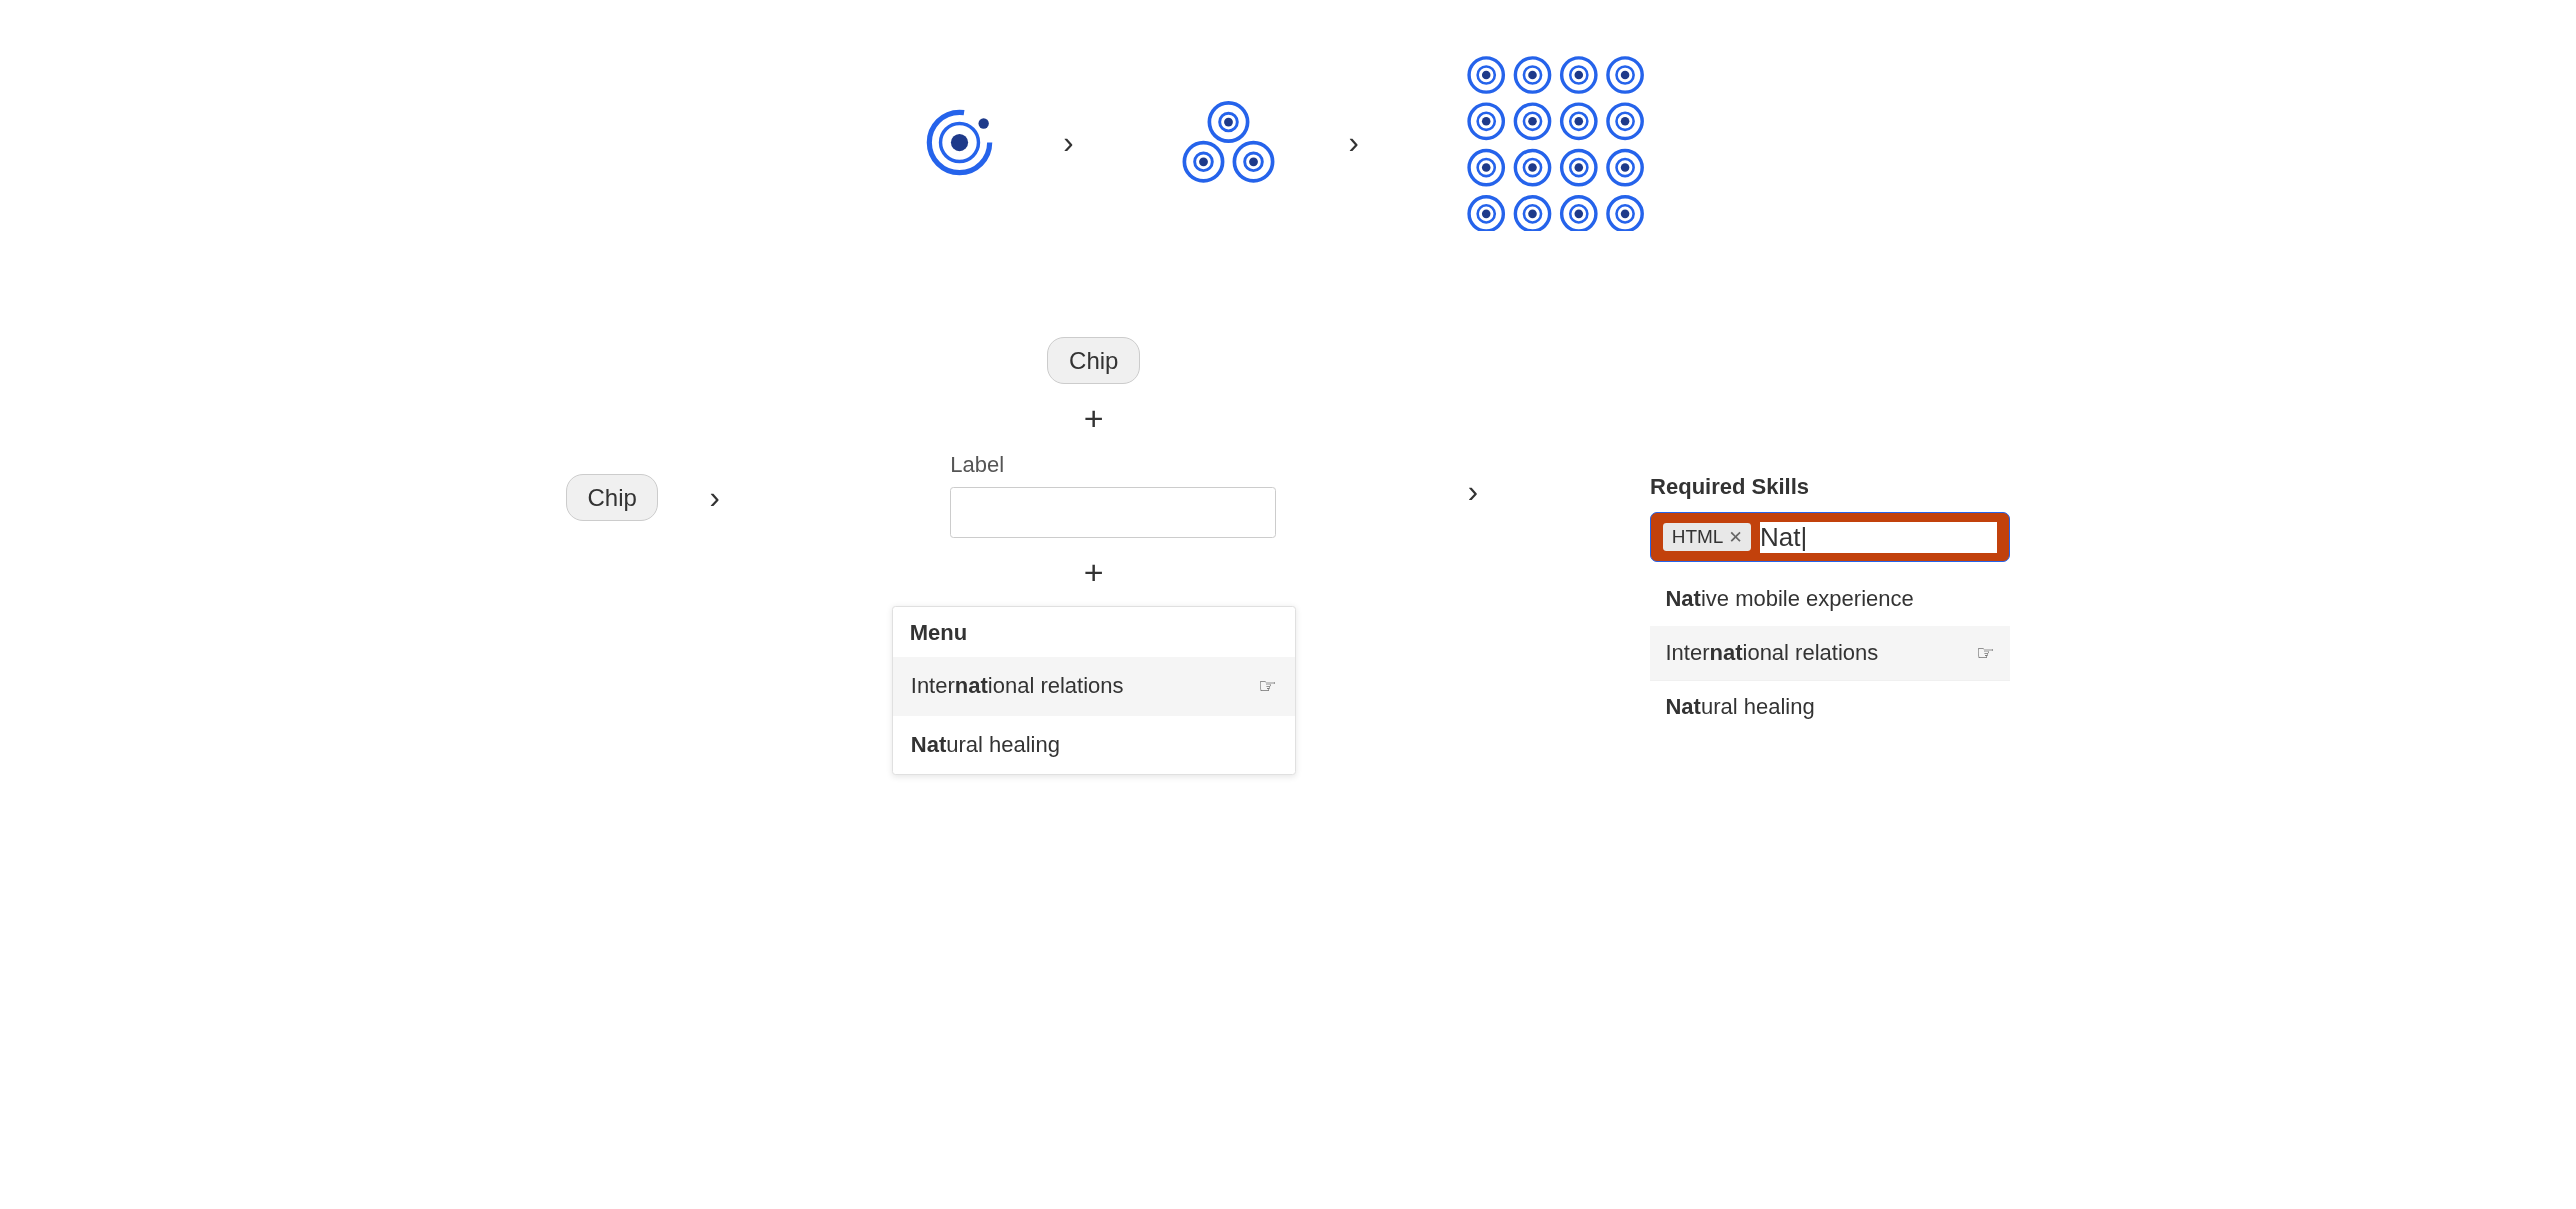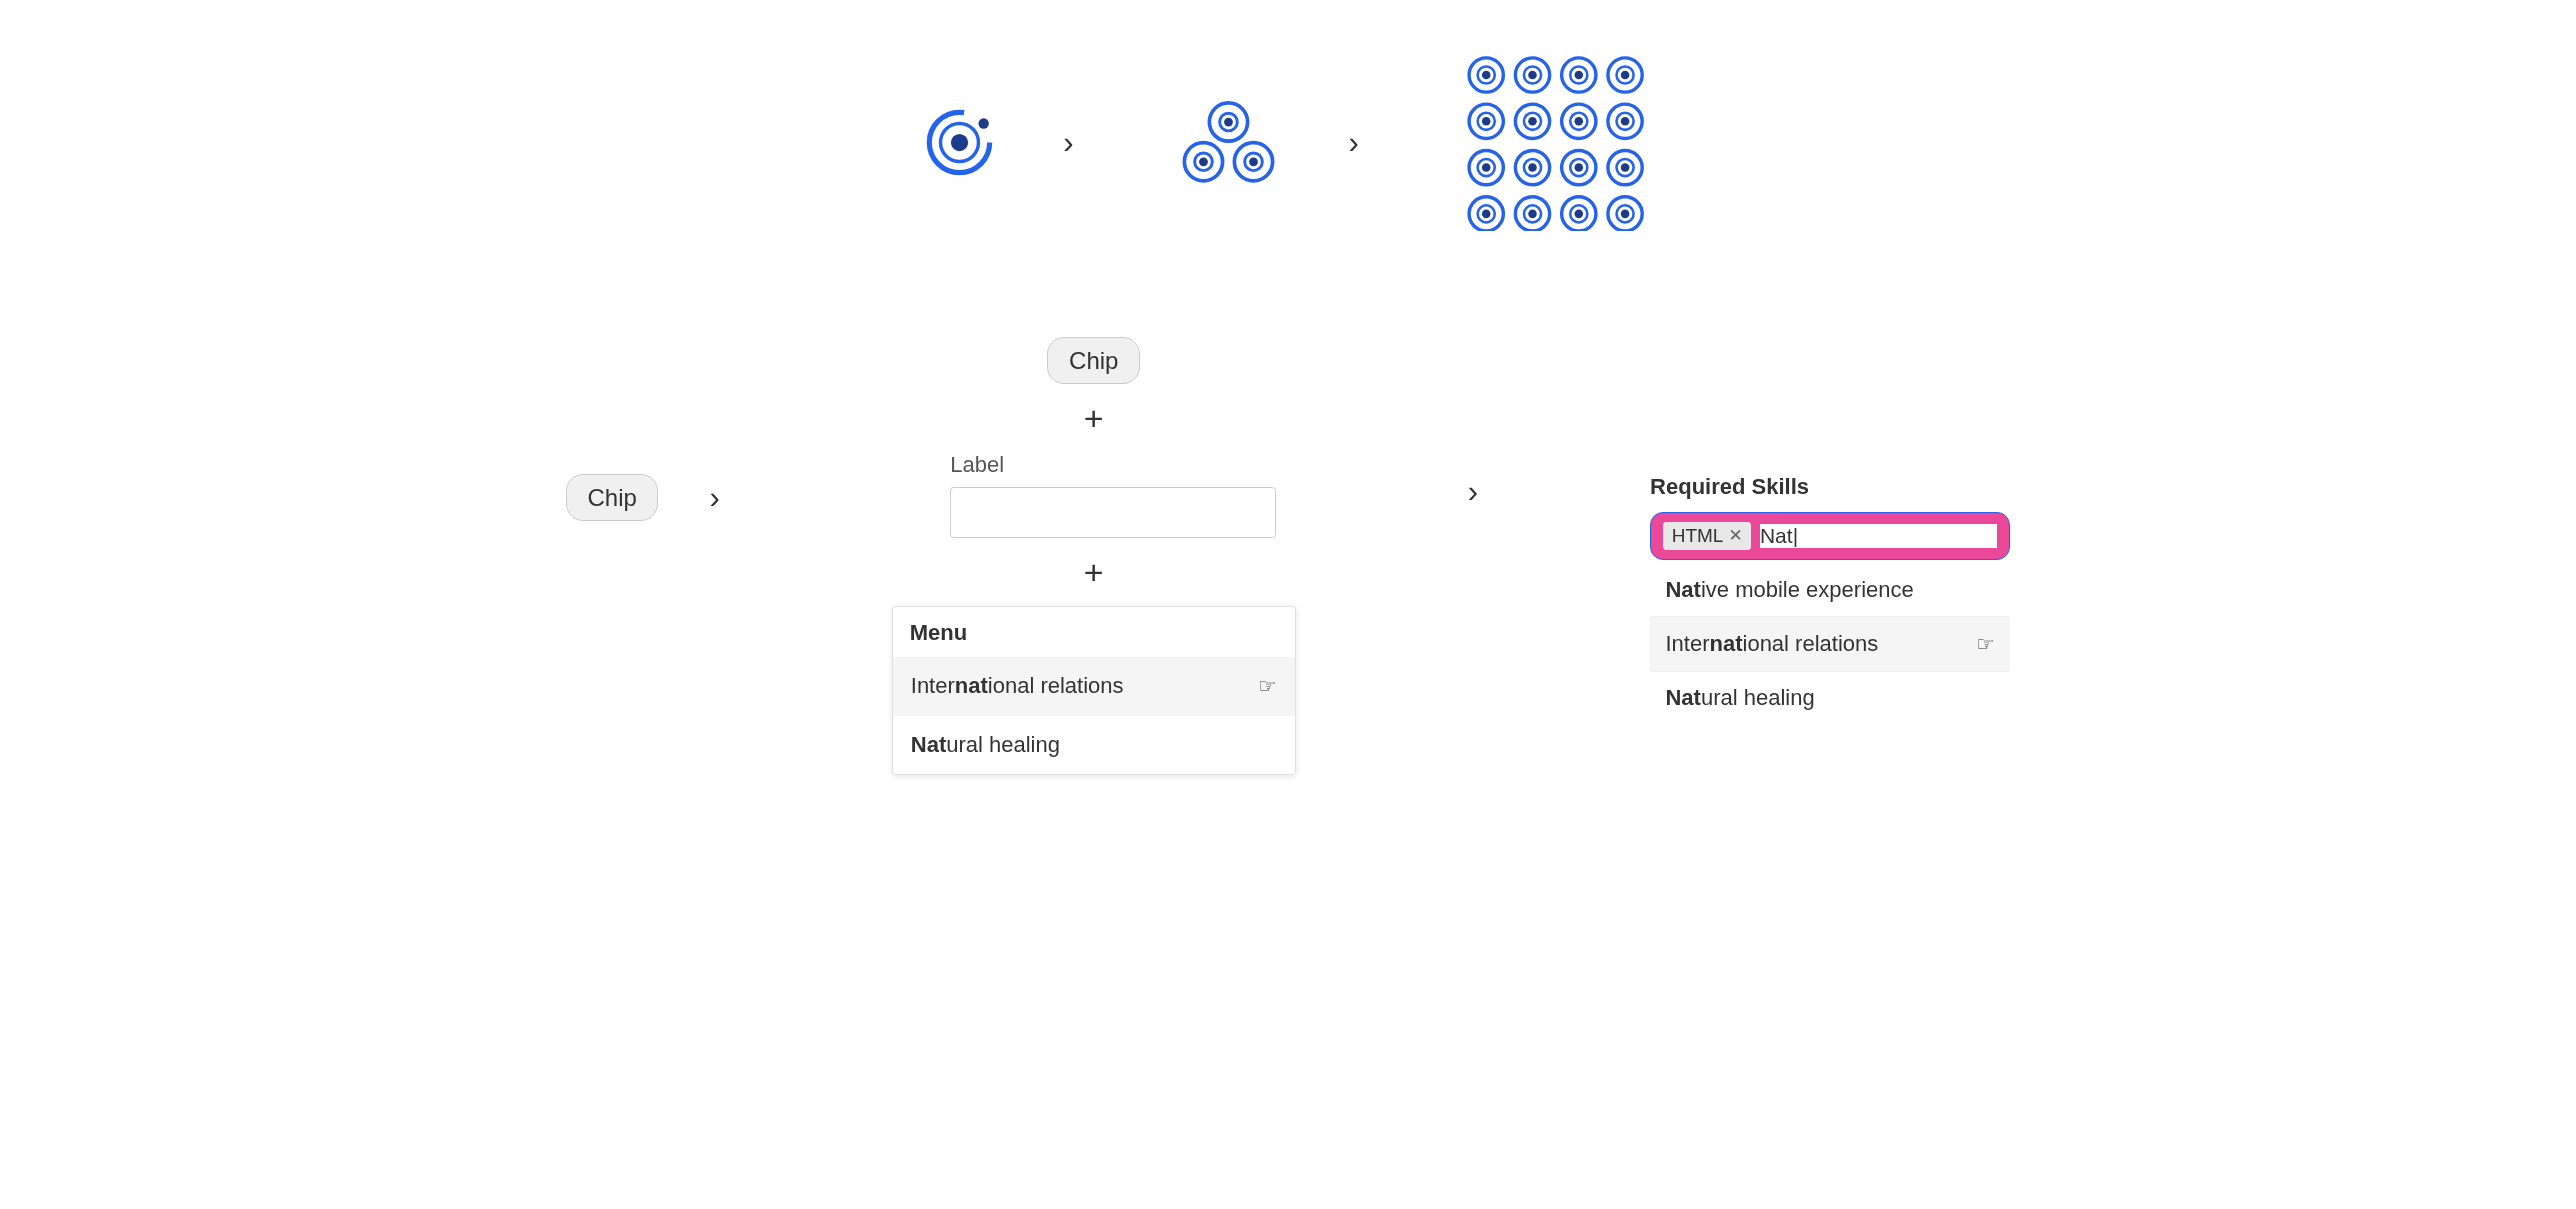--- a/index.html
+++ b/index.html
@@ -178,27 +178,27 @@
 
     .required-skills-title {
       font-size: 22px;
       font-weight: 600;
       color: #333;
       margin-bottom: 12px;
     }
 
     .skills-input-box {
       border: 1.7px solid #2563eb;
-      border-radius: 13px;
+      border-radius: 7px;
       padding: 8.6px 12px;
       display: flex;
       align-items: center;
       gap: 8.6px;
-      margin-bottom: 3px;
-      background: #ec4899;
+      margin-bottom: 10px;
+      background: #c2410c;
     }
 
     .html-tag {
       background: #e8e8e8;
       border-radius: 3.4px;
       padding: 3.4px 8.6px;
       font-size: 19px;
       color: #333;
       display: flex;
       align-items: center;
@@ -208,21 +208,21 @@
 
     .tag-remove {
       cursor: pointer;
       color: #666;
       font-size: 17px;
     }
 
     .skills-text-input {
       border: none;
       outline: none;
-      font-size: 21px;
+      font-size: 26px;
       color: #333;
       flex: 1;
       min-width: 51px;
     }
 
     .dropdown-item {
       padding: 13.7px 15.4px;
       font-size: 22px;
       color: #333;
       cursor: pointer;

